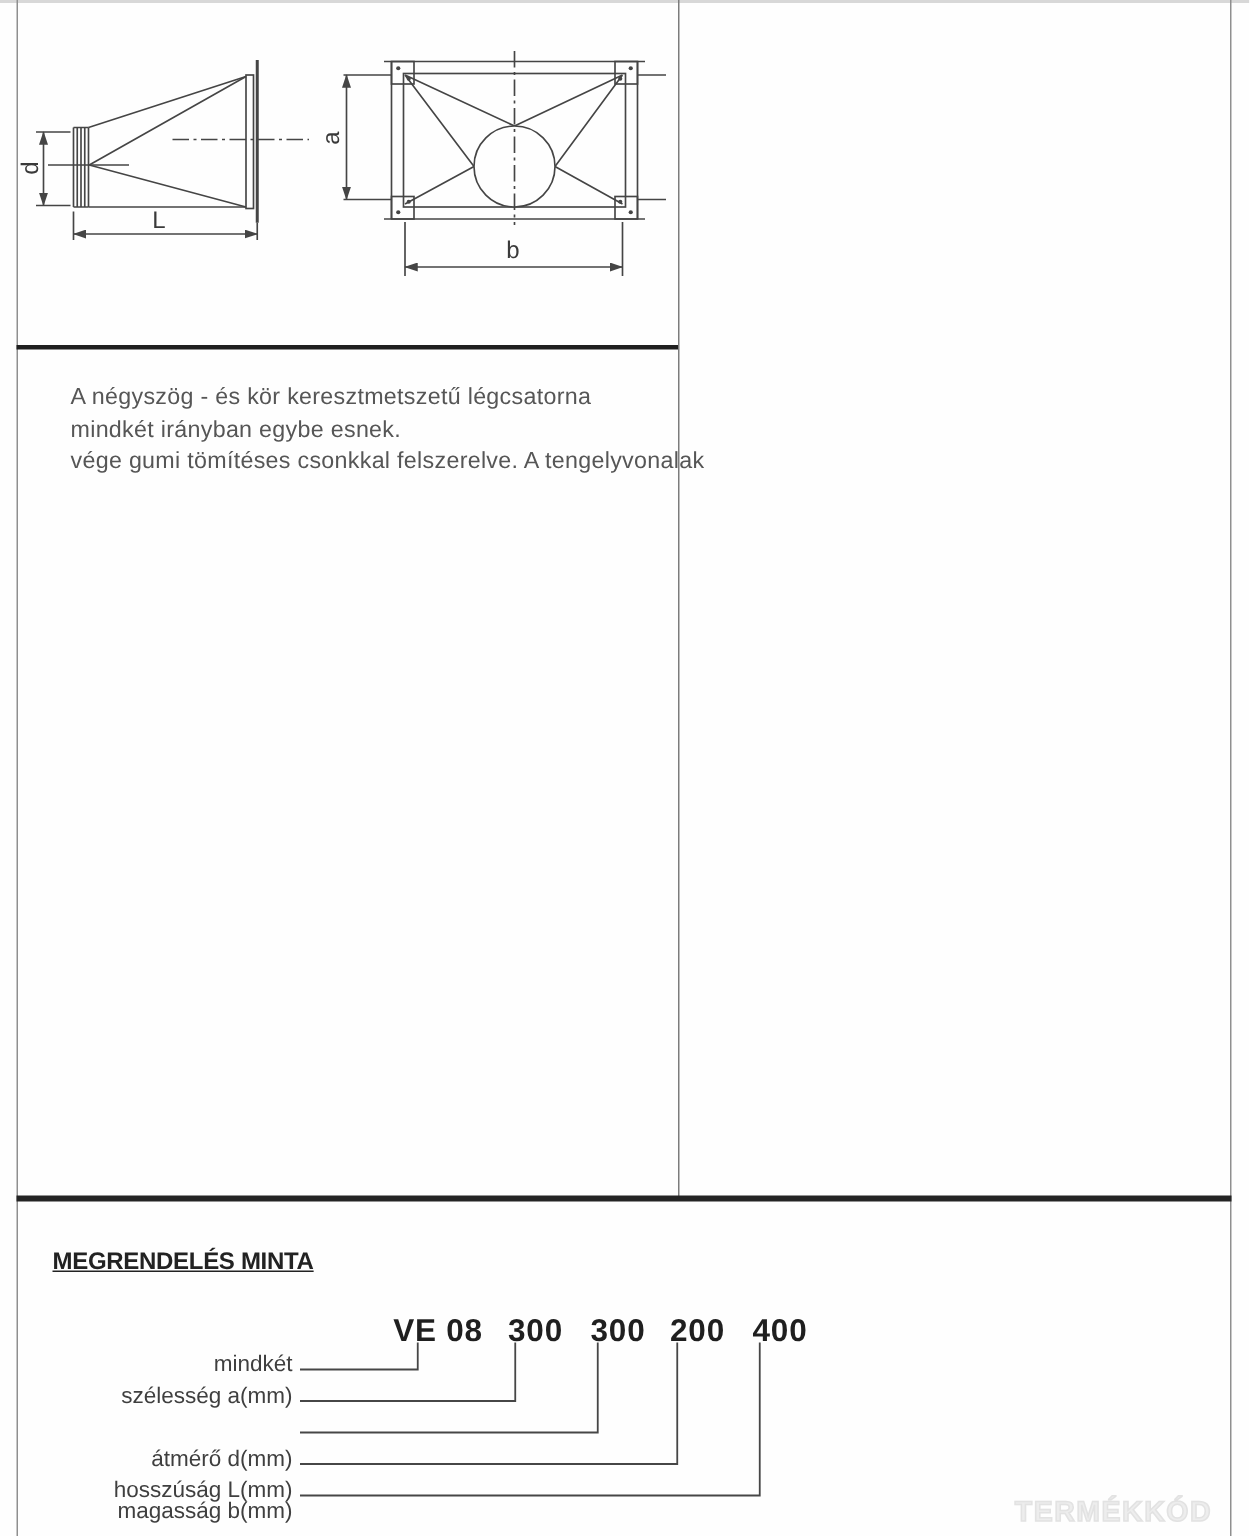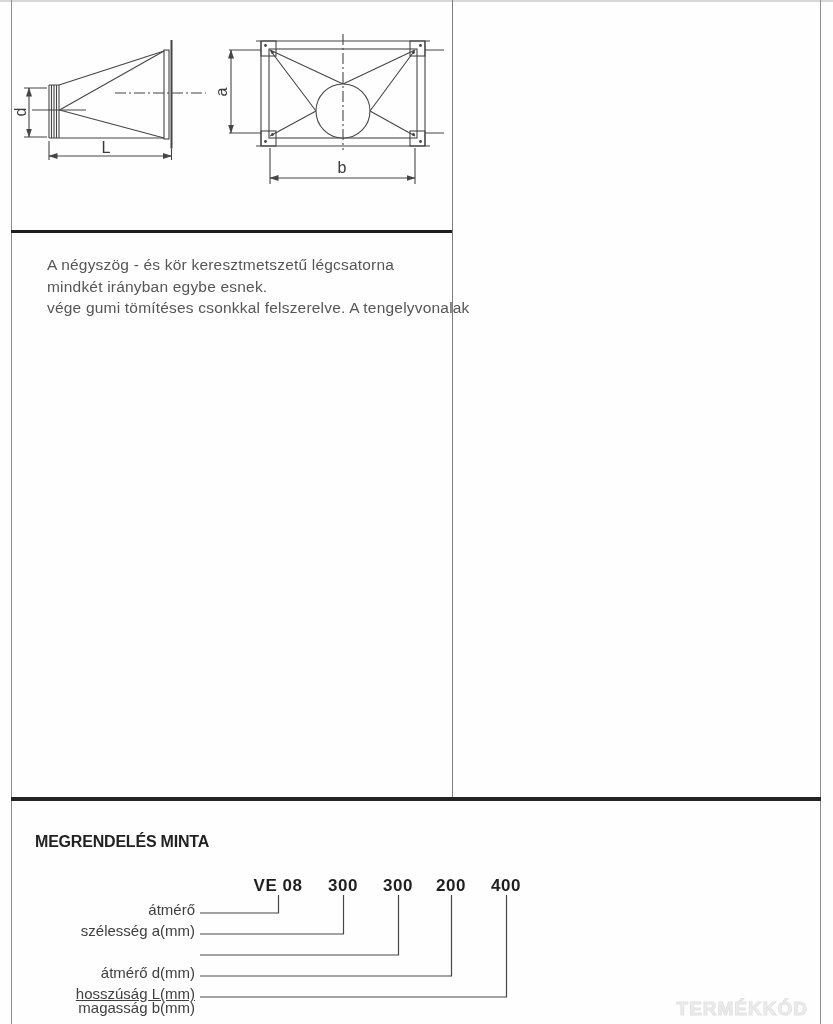--- a/index.html
+++ b/index.html
@@ -20,25 +20,25 @@
     line-height:16px;background:transparent;
   }
   .rot{transform:rotate(-90deg);}
   .description{position:absolute;left:35px;top:254px;margin-left:12px;}
   .description div{
     font-size:15.5px;line-height:21.6px;color:#565656;white-space:nowrap;
     letter-spacing:0.2px;
   }
   .order-title{
     position:absolute;left:35px;top:833px;font-size:16px;font-weight:bold;
-    color:#222;letter-spacing:-0.2px;white-space:nowrap;
+    color:#222;letter-spacing:-0.2px;white-space:nowrap;text-decoration:underline;
   }
   .code-part{
-    position:absolute;top:876px;transform:translateX(-50%);font-size:17px;
-    font-weight:bold;color:#1f1f1f;letter-spacing:0.5px;white-space:nowrap;
+    position:absolute;top:876px;transform:translateX(-50%);font-size:21px;
+    font-weight:bold;color:#1f1f1f;letter-spacing:0.5px;white-space:nowrap;margin-left:14px;
   }
   .row-label{
     position:absolute;left:0;width:195px;text-align:right;font-size:15px;
     color:#3f3f3f;white-space:nowrap;
   }
   .watermark{
     position:absolute;right:25px;top:998px;font-size:19px;font-weight:800;
     color:#ededed;letter-spacing:1px;-webkit-text-stroke:1px #e2e2e2;
     white-space:nowrap;
     text-align:center;
@@ -154,21 +154,21 @@
   </div>
 
   <div class="order-title">MEGRENDELÉS MINTA</div>
 
   <span class="code-part" style="left:278px;">VE 08</span>
   <span class="code-part" style="left:343px;">300</span>
   <span class="code-part" style="left:398px;">300</span>
   <span class="code-part" style="left:451px;">200</span>
   <span class="code-part" style="left:506px;">400</span>
 
-  <div class="row-label" style="top:901px;">átmérő</div>
+  <div class="row-label" style="top:901px;">mindkét</div>
   <div class="row-label" style="top:922px;">szélesség a(mm)</div>
   <div class="row-label" style="top:999px;">magasság b(mm)</div>
   <div class="row-label" style="top:964px;">átmérő d(mm)</div>
-  <div class="row-label" style="top:985px;text-decoration:underline;">hosszúság L(mm)</div>
+  <div class="row-label" style="top:985px;">hosszúság L(mm)</div>
 
   <div class="watermark">TERMÉKKÓD</div>
 
 </div>
 
 </body></html>

